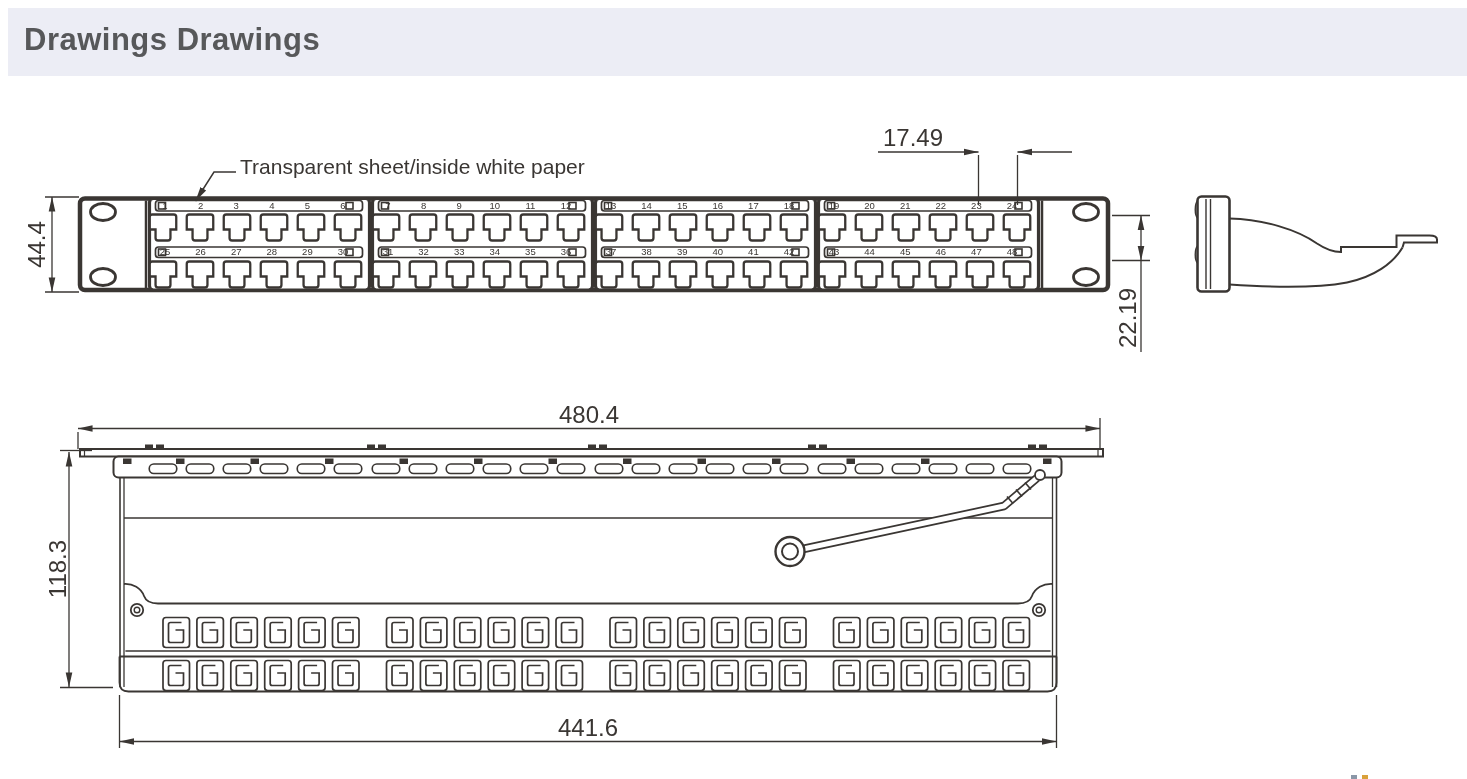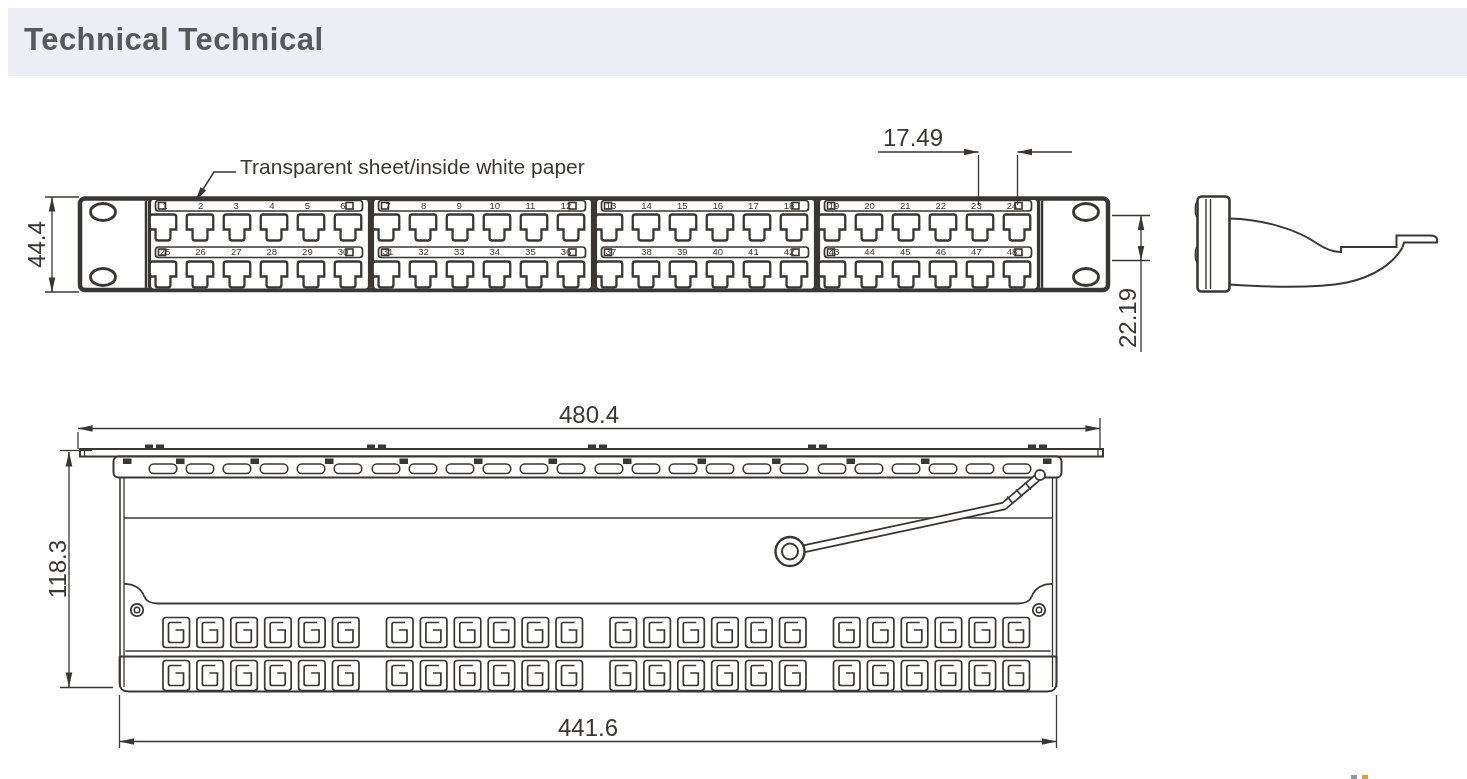--- a/index.html
+++ b/index.html
@@ -12,21 +12,21 @@
   .lnw{stroke:var(--line);fill:#ffffff;}
   .fl{fill:var(--line);stroke:none;}
   .dim{fill:var(--line);font-size:24px;font-family:"Liberation Sans",sans-serif;}
   .ann{fill:var(--line);font-size:21px;font-family:"Liberation Sans",sans-serif;}
   .pnum{fill:var(--line);font-size:9.5px;font-family:"Liberation Sans",sans-serif;}
 </style>
 </head>
 <body>
 
 <div class="header">
-  <h1>Technical Technical</h1>
+  <h1>Drawings Drawings</h1>
 </div>
 
 <svg width="1467" height="779" viewBox="0 0 1467 779">
   <defs>
     <marker id="arE" viewBox="0 0 14 8" refX="13.6" refY="4" markerWidth="15" markerHeight="8.6" orient="auto" markerUnits="userSpaceOnUse">
       <path d="M13.8,4 L0,0.9 L0,7.1 Z" fill="#3a3633"></path>
     </marker>
     <marker id="arS" viewBox="0 0 14 8" refX="13.6" refY="4" markerWidth="15" markerHeight="8.6" orient="auto-start-reverse" markerUnits="userSpaceOnUse">
       <path d="M13.8,4 L0,0.9 L0,7.1 Z" fill="#3a3633"></path>
     </marker>

